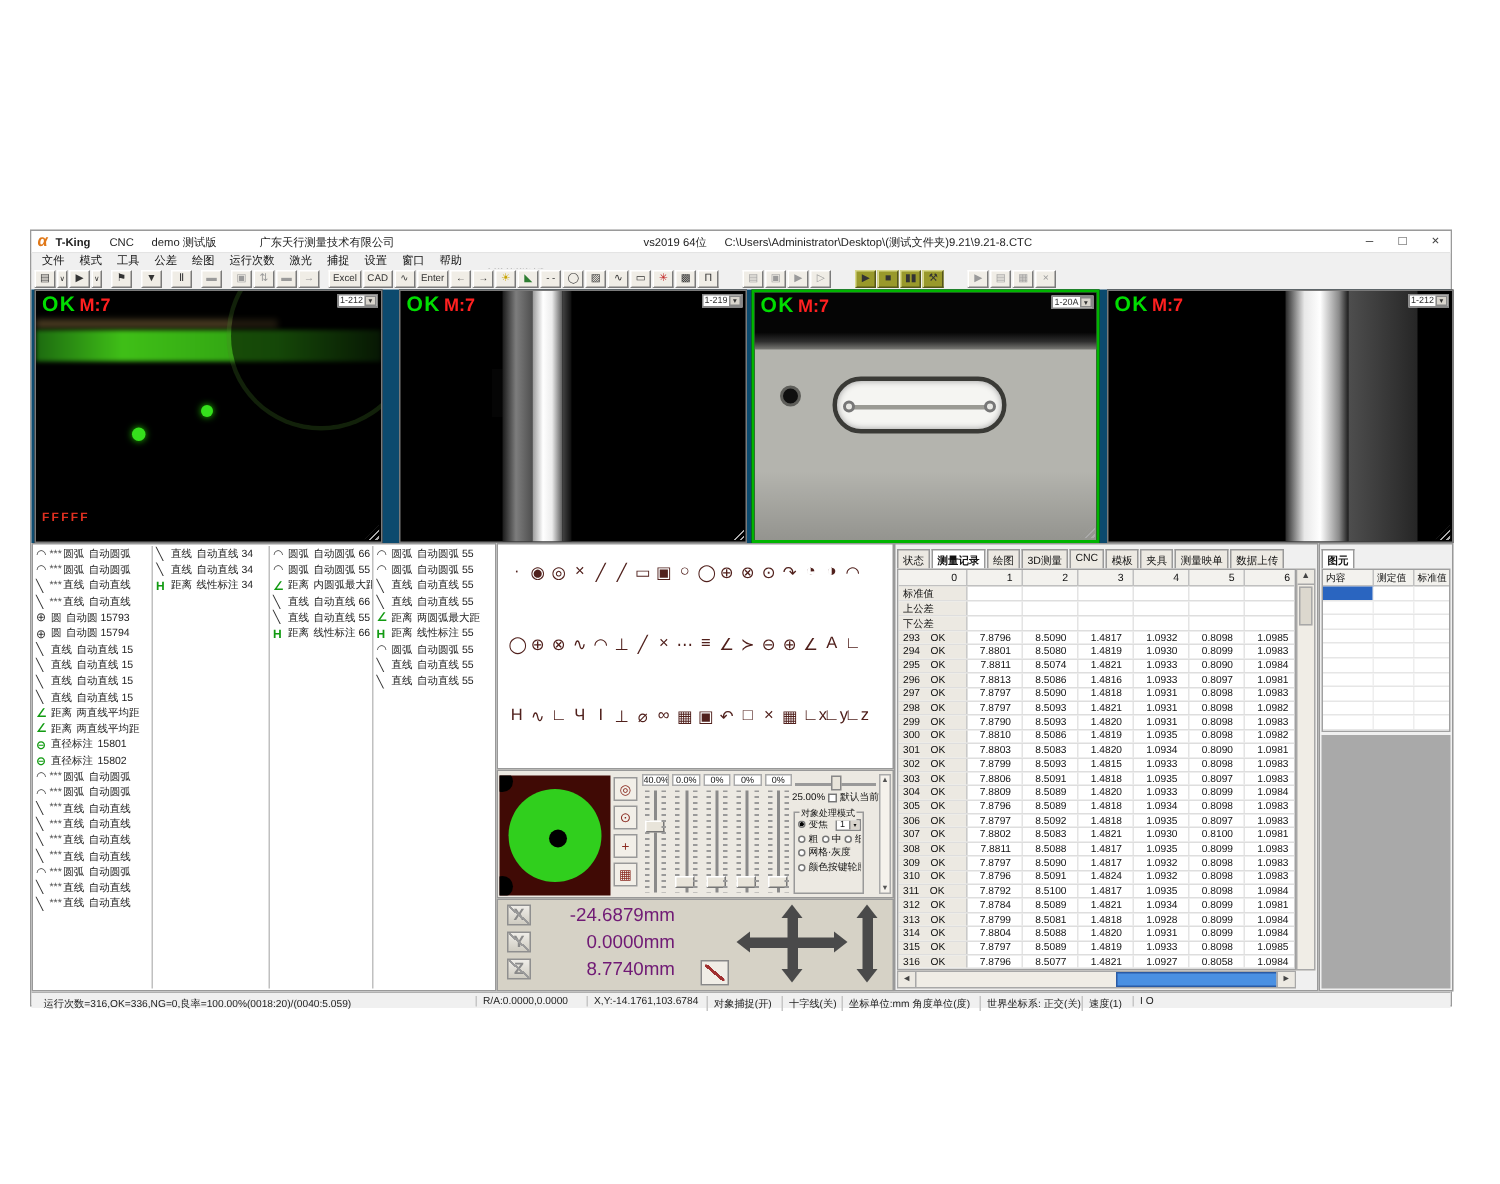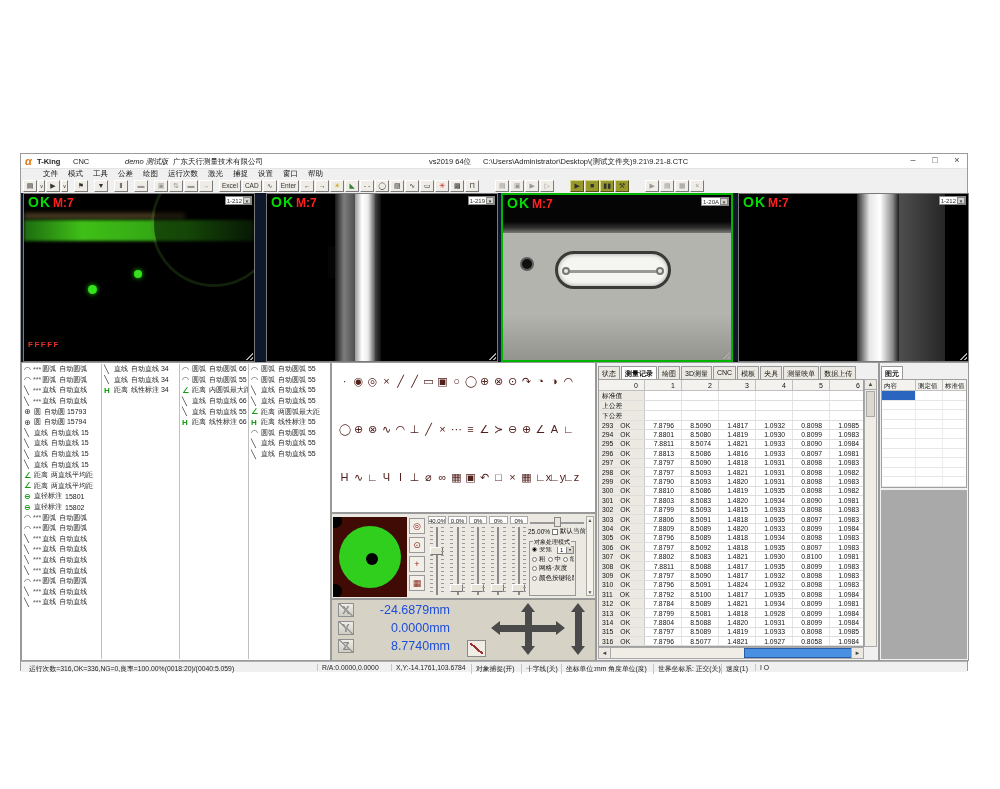--- a/index.html
+++ b/index.html
@@ -8,51 +8,51 @@
   .app { position:absolute; left:20px; top:153px; width:948px; height:518px;
          background:#f0f0f0; border:1px solid #9a9a9a; font-size:8px; color:#111; }
 
   
   .titlebar { position:absolute; left:0; top:0; width:100%; height:15px; background:#fff;
               border-bottom:1px solid #e4e4e4; font-size:7.5px; color:#222; }
   .titlebar span { position:absolute; top:3px; white-space:nowrap; }
   .tlogo { left:4px; top:1px !important; color:#e07818; font-size:11px; font-weight:bold; font-style:italic; }
   .tapp  { left:16px; font-weight:bold; }
   .tprod { left:52px; }
-  .tmode { left:104px;font-style:italic; }
+  .tmode { left:80px; }
   .tcomp { left:152px; }
   .tdate { left:304px;margin-top:16px; }
   .tbuild{ left:408px; }
   .tpath { left:462px; }
   .winbtns { position:absolute; right:4px; top:1px; display:flex; gap:10px; color:#444; font-size:9px; }
   .winbtns div { width:12px; text-align:center; cursor:default; }
 
   
   .menubar { position:absolute; left:0; top:15px; width:100%; height:10px; background:#f0f0f0;
-             display:flex; align-items:center; padding-left:17px; font-size:7.5px; }
+             display:flex; align-items:center; padding-left:2px; font-size:7.5px; }
   .mitem { padding:0 5px; white-space:nowrap; }
 
   
   .toolbar { position:absolute; left:0; top:25px; width:100%; height:14px; background:#f0f0f0;
              display:flex; align-items:center; padding-left:2px; }
   .tb { height:12px; min-width:14px; margin-right:1px; border:1px solid; border-color:#fff #7a7a7a #7a7a7a #fff;
         background:#f0ede6; font-size:7px; line-height:10px; display:flex; align-items:center;
         justify-content:center; padding:0 1px; color:#333; white-space:nowrap; }
   .tb.dd { min-width:7px; width:7px; font-size:5px; }
   .tb.lbl { font-size:6.5px; padding:0 2px; }
   .tb.sep { min-width:4px; width:4px; border:none; background:none; }
   .tb.gap { min-width:14px; border:none; background:none; }
   .tb.dis { color:#9a9a9a; }
   .tb.olive { background:#99992b; color:#333; border-color:#d8d88a #55551a #55551a #d8d88a; }
   .tb.bulb { color:#c9a400; }
   .tb.mount { color:#2e7d32; }
   .tb.red { color:#c02020; }
 
   
-  .cams { position:absolute; left:0; top:39px; width:100%; height:169px; background:#0f172a; }
+  .cams { position:absolute; left:0; top:39px; width:100%; height:169px; background:#0c4a6e; }
   .cam { position:absolute; top:0; height:169px; background:#000; border:1px solid #7a7a7a; overflow:hidden; }
   .cam.selected { border:2px solid #00b400; }
   .cam1 { left:2px; width:232px; }
   .cam2 { left:245px; width:232px; }
   .cam3 { left:480px; width:232px; }
   .cam4 { left:717px; width:231px; }
   .okline { position:absolute; left:4px; top:0; z-index:5; }
   .ok { color:#00dd00; font-weight:bold; font-size:14px; letter-spacing:1px; }
   .mk { color:#ff2020; font-weight:bold; font-size:12px; margin-left:2px; }
   .combo { position:absolute; right:2px; top:2px; height:9px; z-index:5; background:#fff;
@@ -166,21 +166,21 @@
 
   
   .dro { position:absolute; left:310px; top:445px; width:265px; height:62px; background:#d6d2c6; border:1px solid #999; }
   .drow { position:absolute; left:6px; display:flex; align-items:center; }
   .drx { top:3px; } .dry { top:21px; } .drz { top:39px; }
   .axisbox { width:16px; height:14px; border:1px solid #8f8f8f; color:#8a8a8a; font-size:11px; font-weight:bold;
              display:flex; align-items:center; justify-content:center; position:relative;
              background:linear-gradient(#efede8,#cfccc2); }
   .axisbox::after { content:""; position:absolute; inset:0;
              background:linear-gradient(to top right,transparent 46%,#9a9a9a 46% 54%,transparent 54%); }
-  .dval { width:92px; text-align:right; font-size:12.5px; color:#1d4ed8; margin-left:4px; }
+  .dval { width:92px; text-align:right; font-size:12.5px; color:#701a75; margin-left:4px; }
   .harrow { position:absolute; left:168px; top:25px; width:56px; height:7px; background:#4a4a4a; }
   .harrow::before { content:""; position:absolute; left:-9px; top:-4px; border:7.5px solid transparent;
                     border-right:9px solid #4a4a4a; border-left:none; }
   .harrow::after { content:""; position:absolute; right:-9px; top:-4px; border:7.5px solid transparent;
                    border-left:9px solid #4a4a4a; border-right:none; }
   .varrow { position:absolute; width:7px; background:#4a4a4a; }
   .varrow::before { content:""; position:absolute; top:-9px; left:-4px; border:7.5px solid transparent;
                     border-bottom:9px solid #4a4a4a; border-top:none; }
   .varrow::after { content:""; position:absolute; bottom:-9px; left:-4px; border:7.5px solid transparent;
                    border-top:9px solid #4a4a4a; border-bottom:none; }

